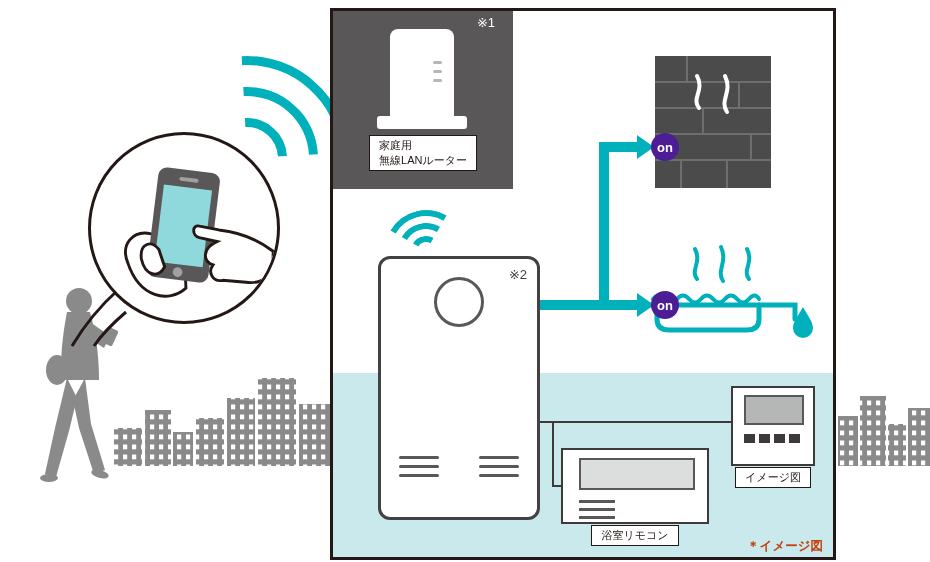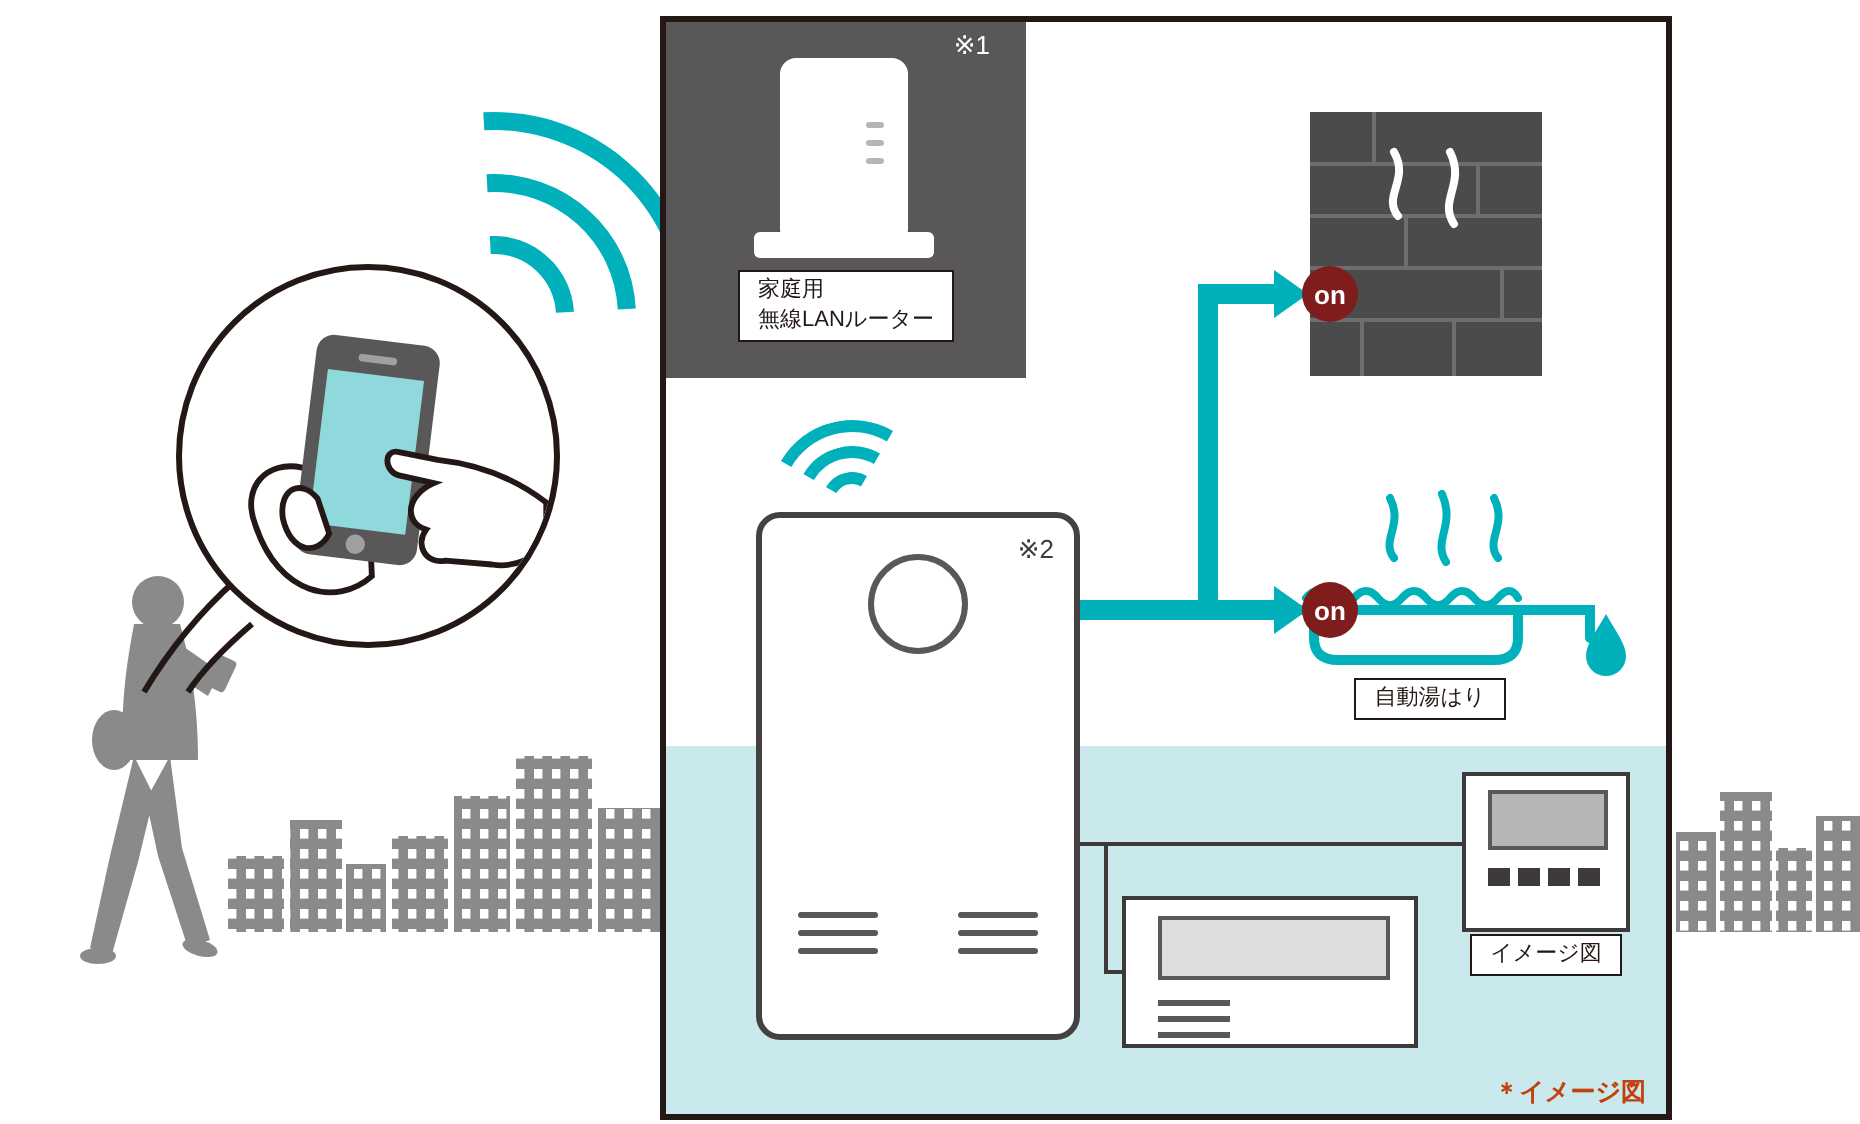--- a/index.html
+++ b/index.html
@@ -32,21 +32,21 @@
   .tes-unit{position:absolute;left:45px;top:245px;width:162px;height:264px;background:#fff;border:3px solid #454142;border-radius:12px;z-index:2}
   .tes-circle{position:absolute;left:53px;top:18px;width:50px;height:50px;border:3px solid #595757;border-radius:50%}
   .note2{position:absolute;right:10px;top:8px;font-size:13px;color:#3e3a39}
   .vents{position:absolute;bottom:34px}
   .vents div{width:40px;height:3px;background:#595757;border-radius:2px;margin-bottom:6px}
   .tes-label{position:absolute;left:45px;top:514px;width:162px;text-align:center;font-weight:bold;font-size:18px;letter-spacing:.5px;color:#595757;z-index:3}
 
   
   .seg{position:absolute;background:#00b1bc;z-index:1}
   .arrow-head{position:absolute;width:0;height:0;border-top:12px solid transparent;border-bottom:12px solid transparent;border-left:17px solid #00b1bc;z-index:1}
-  .on-badge{position:absolute;width:28px;height:28px;border-radius:50%;background:#7f1d1d;color:#fff;font-weight:bold;font-size:13px;display:flex;align-items:center;justify-content:center;z-index:4}
+  .on-badge{position:absolute;width:28px;height:28px;border-radius:50%;background:#4c1d95;color:#fff;font-weight:bold;font-size:13px;display:flex;align-items:center;justify-content:center;z-index:4}
 
   
   .conn{position:absolute;background:#3e3a39}
 
   
   .remote{position:absolute;background:#fff;border:2px solid #3e3a39}
   .kitchen-remote{left:398px;top:375px;width:84px;height:80px}
   .kitchen-screen{position:absolute;left:11px;top:7px;width:60px;height:30px;background:#b5b6b6;border:2px solid #595757}
   .kitchen-btns{position:absolute;left:11px;top:46px;display:flex;gap:4px}
   .kitchen-btns div{width:11px;height:9px;background:#3e3a39}
@@ -193,23 +193,20 @@
           <path d="M52,46 C45,37 57,30 50,16"></path>
           <path d="M78,48 C71,37 83,30 76,14"></path>
           <path d="M104,46 C97,37 109,30 102,16"></path>
         </g>
         <path stroke-width="4" d="M8,66 Q14,59 20,66 T32,66 T44,66 T56,66 T68,66 T80,66 T92,66 T104,66 T114,66"></path>
         <path stroke-width="5" d="M12,72 L12,86 Q12,97 24,97 L102,97 Q114,97 114,86 L114,72"></path>
         <path stroke-width="5" d="M4,72 L150,72 L150,86"></path>
       </g>
       <path d="M158,74 C153,83 148,89 148,95 a10,10 0 0 0 20,0 C168,89 163,83 158,74 Z" fill="#00b1bc"></path>
     </svg>
-    <div class="label-row" style="left:312px;top:328px;width:140px">
-      <span class="label-chip">自動湯はり</span>
-    </div>
 
     <div class="conn" style="left:207px;top:410px;width:14px;height:2px"></div>
     <div class="conn" style="left:219px;top:410px;width:2px;height:66px"></div>
     <div class="conn" style="left:219px;top:474px;width:9px;height:2px"></div>
     <div class="conn" style="left:221px;top:410px;width:177px;height:2px"></div>
 
     <div class="remote kitchen-remote">
       <div class="kitchen-screen"></div>
       <div class="kitchen-btns">
         <div></div>
@@ -222,20 +219,23 @@
       <span class="label-chip">イメージ図</span>
     </div>
 
     <div class="remote bath-remote">
       <div class="bath-screen"></div>
       <div class="bath-vents">
         <div></div>
           <div></div>
           <div></div>
       </div>
+    </div>
+    <div class="label-row" style="left:238px;top:514px;width:128px">
+      <span class="label-chip">浴室リモコン</span>
     </div>
 
     <div class="image-note">＊イメージ図</div>
   </div>
 
   <svg class="abs" style="left:838px;top:388px" width="92" height="78" viewBox="0 0 92 78">
     <defs>
       <pattern id="winR" width="9" height="10" patternUnits="userSpaceOnUse">
         <rect width="9" height="10" fill="#8a8a8a"></rect>
         <rect x="2" y="2.5" width="4.2" height="4.8" fill="#fff"></rect>

